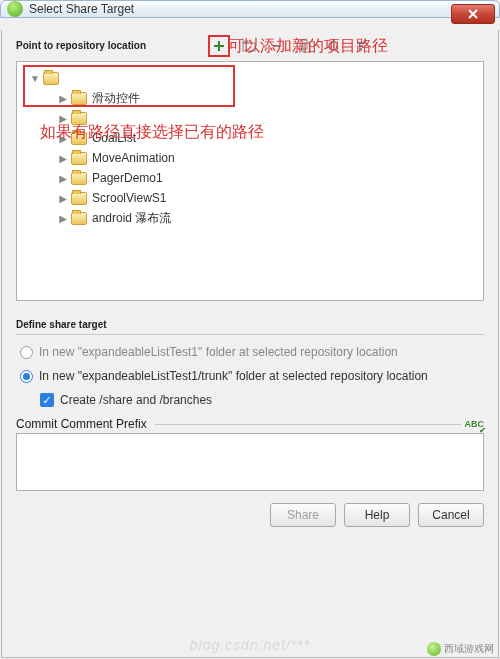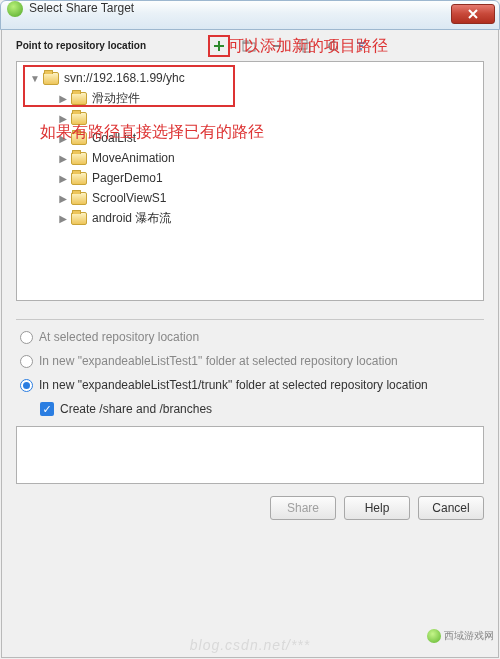--- a/index.html
+++ b/index.html
@@ -1,18 +1,18 @@
 <!DOCTYPE html>
 <html><head>
 <meta charset="utf-8">
 <style>
 * { box-sizing: border-box; margin: 0; padding: 0; font-family: "Segoe UI", Tahoma, sans-serif; }
 body { width: 500px; height: 659px; background: #f0f0f0; position: relative; overflow: hidden; }
 
-.titlebar { height: 30px; background: linear-gradient(#fdfefe,#e9f1f7 45%,#dbe8f3); border: 1px solid #9db7cf; border-top-left-radius: 6px; border-top-right-radius: 6px; display: flex; align-items: flex-start; padding: 0 6px; position: relative; }
+.titlebar { height: 18px; background: linear-gradient(#fdfefe,#e9f1f7 45%,#dbe8f3); border: 1px solid #9db7cf; border-top-left-radius: 6px; border-top-right-radius: 6px; display: flex; align-items: center; padding: 0 6px; position: relative; }
 .titlebar .app-icon { width: 16px; height: 16px; border-radius: 50%; background: radial-gradient(circle at 40% 35%, #b9f07a, #4fa728); margin-right: 6px; }
 .titlebar .title { font-size: 12px; color: #333; }
 .close-btn { position: absolute; right: 4px; top: 3px; width: 44px; height: 20px; background: linear-gradient(#e67a6f,#c8493a 48%,#b02e1f); border: 1px solid #8f2d21; border-radius: 3px; display: flex; align-items: center; justify-content: center; color: #fff; font-size: 12px; font-weight: bold; }
 
 .dialog-body { position: absolute; top: 30px; left: 1px; right: 1px; bottom: 1px; background: #f0f0f0; border: 1px solid #b9b9b9; border-top: none; padding: 10px 14px 8px; }
 
 .section-label { font-size: 10px; font-weight: bold; color: #222; margin-bottom: 4px; }
 
 .toolbar { display: flex; align-items: center; gap: 10px; margin-top: -20px; margin-left: 192px; margin-bottom: 4px; }
 .toolbar .tb-btn { width: 18px; height: 18px; display: flex; align-items: center; justify-content: center; color: #555; }
@@ -44,21 +44,21 @@
 .commit-label { font-size: 12px; color: #222; display: flex; align-items: center; }
 .commit-hr { flex: 1; border: none; border-top: 1px solid #c8c8c8; margin-left: 8px; }
 .abc-badge { font-size: 9px; color: #3a8a3a; font-weight: bold; margin-left: 4px; position: relative; }
 .abc-badge:after { content:"✔"; color:#3a8a3a; font-size:8px; position:absolute; right:-2px; bottom:-6px; }
 .comment-box { width: 100%; height: 58px; background: #fff; border: 1px solid #b0b0b0; margin-top: 2px; }
 
 .button-row { display: flex; justify-content: flex-end; gap: 8px; margin-top: 12px; }
 .btn { min-width: 66px; height: 24px; background: linear-gradient(#fcfcfc,#e6e6e6); border: 1px solid #a8a8a8; border-radius: 3px; font-size: 12px; color: #333; display: flex; align-items: center; justify-content: center; padding: 4px 12px; }
 .btn.disabled { color: #a0a0a0; }
 
-.watermark-logo { position: absolute; right: 6px; bottom: 16px; display:flex; align-items:center; gap:3px; font-size:10px; color:#888; }
+.watermark-logo { position: absolute; right: 6px; bottom: 3px; display:flex; align-items:center; gap:3px; font-size:10px; color:#888; }
 .watermark-logo .g { width:14px; height:14px; border-radius:50%; background: radial-gradient(circle at 40% 35%, #c5f58a, #5fb52e); }
 .watermark-text { position:absolute; left:50%; bottom:6px; transform:translateX(-50%); color:#d9d9d9; font-size:14px; font-style:italic; letter-spacing:1px; pointer-events:none; }
 </style>
 </head>
 <body>
 
 <div class="titlebar">
   <div class="app-icon"></div>
   <div class="title">Select Share Target</div>
   <div class="close-btn">
@@ -108,21 +108,20 @@
           <path d="M2 3 H10 M4 6 H8 M5 9 H7" stroke="#6795c8" stroke-width="2"></path>
         </svg>
       </span>
   </div>
 
   <div class="tree-panel">
     <div class="red-box root"></div>
     <div class="tree-row indent1">
       <span class="exp">▼</span>
       <span class="folder"></span>
-      <span>svn://192.168.1.99/yhc</span>
     </div>
     <div class="tree-row indent2">
         <span class="exp">▶</span>
         <span class="folder"></span>
         <span>滑动控件</span>
       </div>
     <div class="tree-row indent2">
         <span class="exp">▶</span>
         <span class="folder"></span>
       </div>
@@ -147,39 +146,41 @@
         <span>ScroolViewS1</span>
       </div>
     <div class="tree-row indent2">
         <span class="exp">▶</span>
         <span class="folder"></span>
         <span>android 瀑布流</span>
       </div>
   </div>
 
   <div class="define-section">
+    <div class="section-label">Define share target</div>
     <hr class="define-hr">
-    <div class="radio-row">
-      <span class="radio"></span>
-      <span>At selected repository location</span>
-    </div>
     <div class="radio-row">
       <span class="radio"></span>
       <span>In new "expandeableListTest1" folder at selected repository location</span>
     </div>
     <div class="radio-row selected">
       <span class="radio checked"></span>
       <span>In new "expandeableListTest1/trunk" folder at selected repository location</span>
     </div>
     <div class="check-row">
       <span class="checkbox">✓</span>
       <span>Create /share and /branches</span>
     </div>
   </div>
 
+  <div class="commit-label">
+    <span>Commit Comment Prefix</span>
+    <hr class="commit-hr">
+    <span class="abc-badge">ABC</span>
+  </div>
   <div class="comment-box"></div>
 
   <div class="button-row">
     <div class="btn disabled">Share</div>
     <div class="btn">Help</div>
     <div class="btn">Cancel</div>
   </div>
 
 </div>
 

